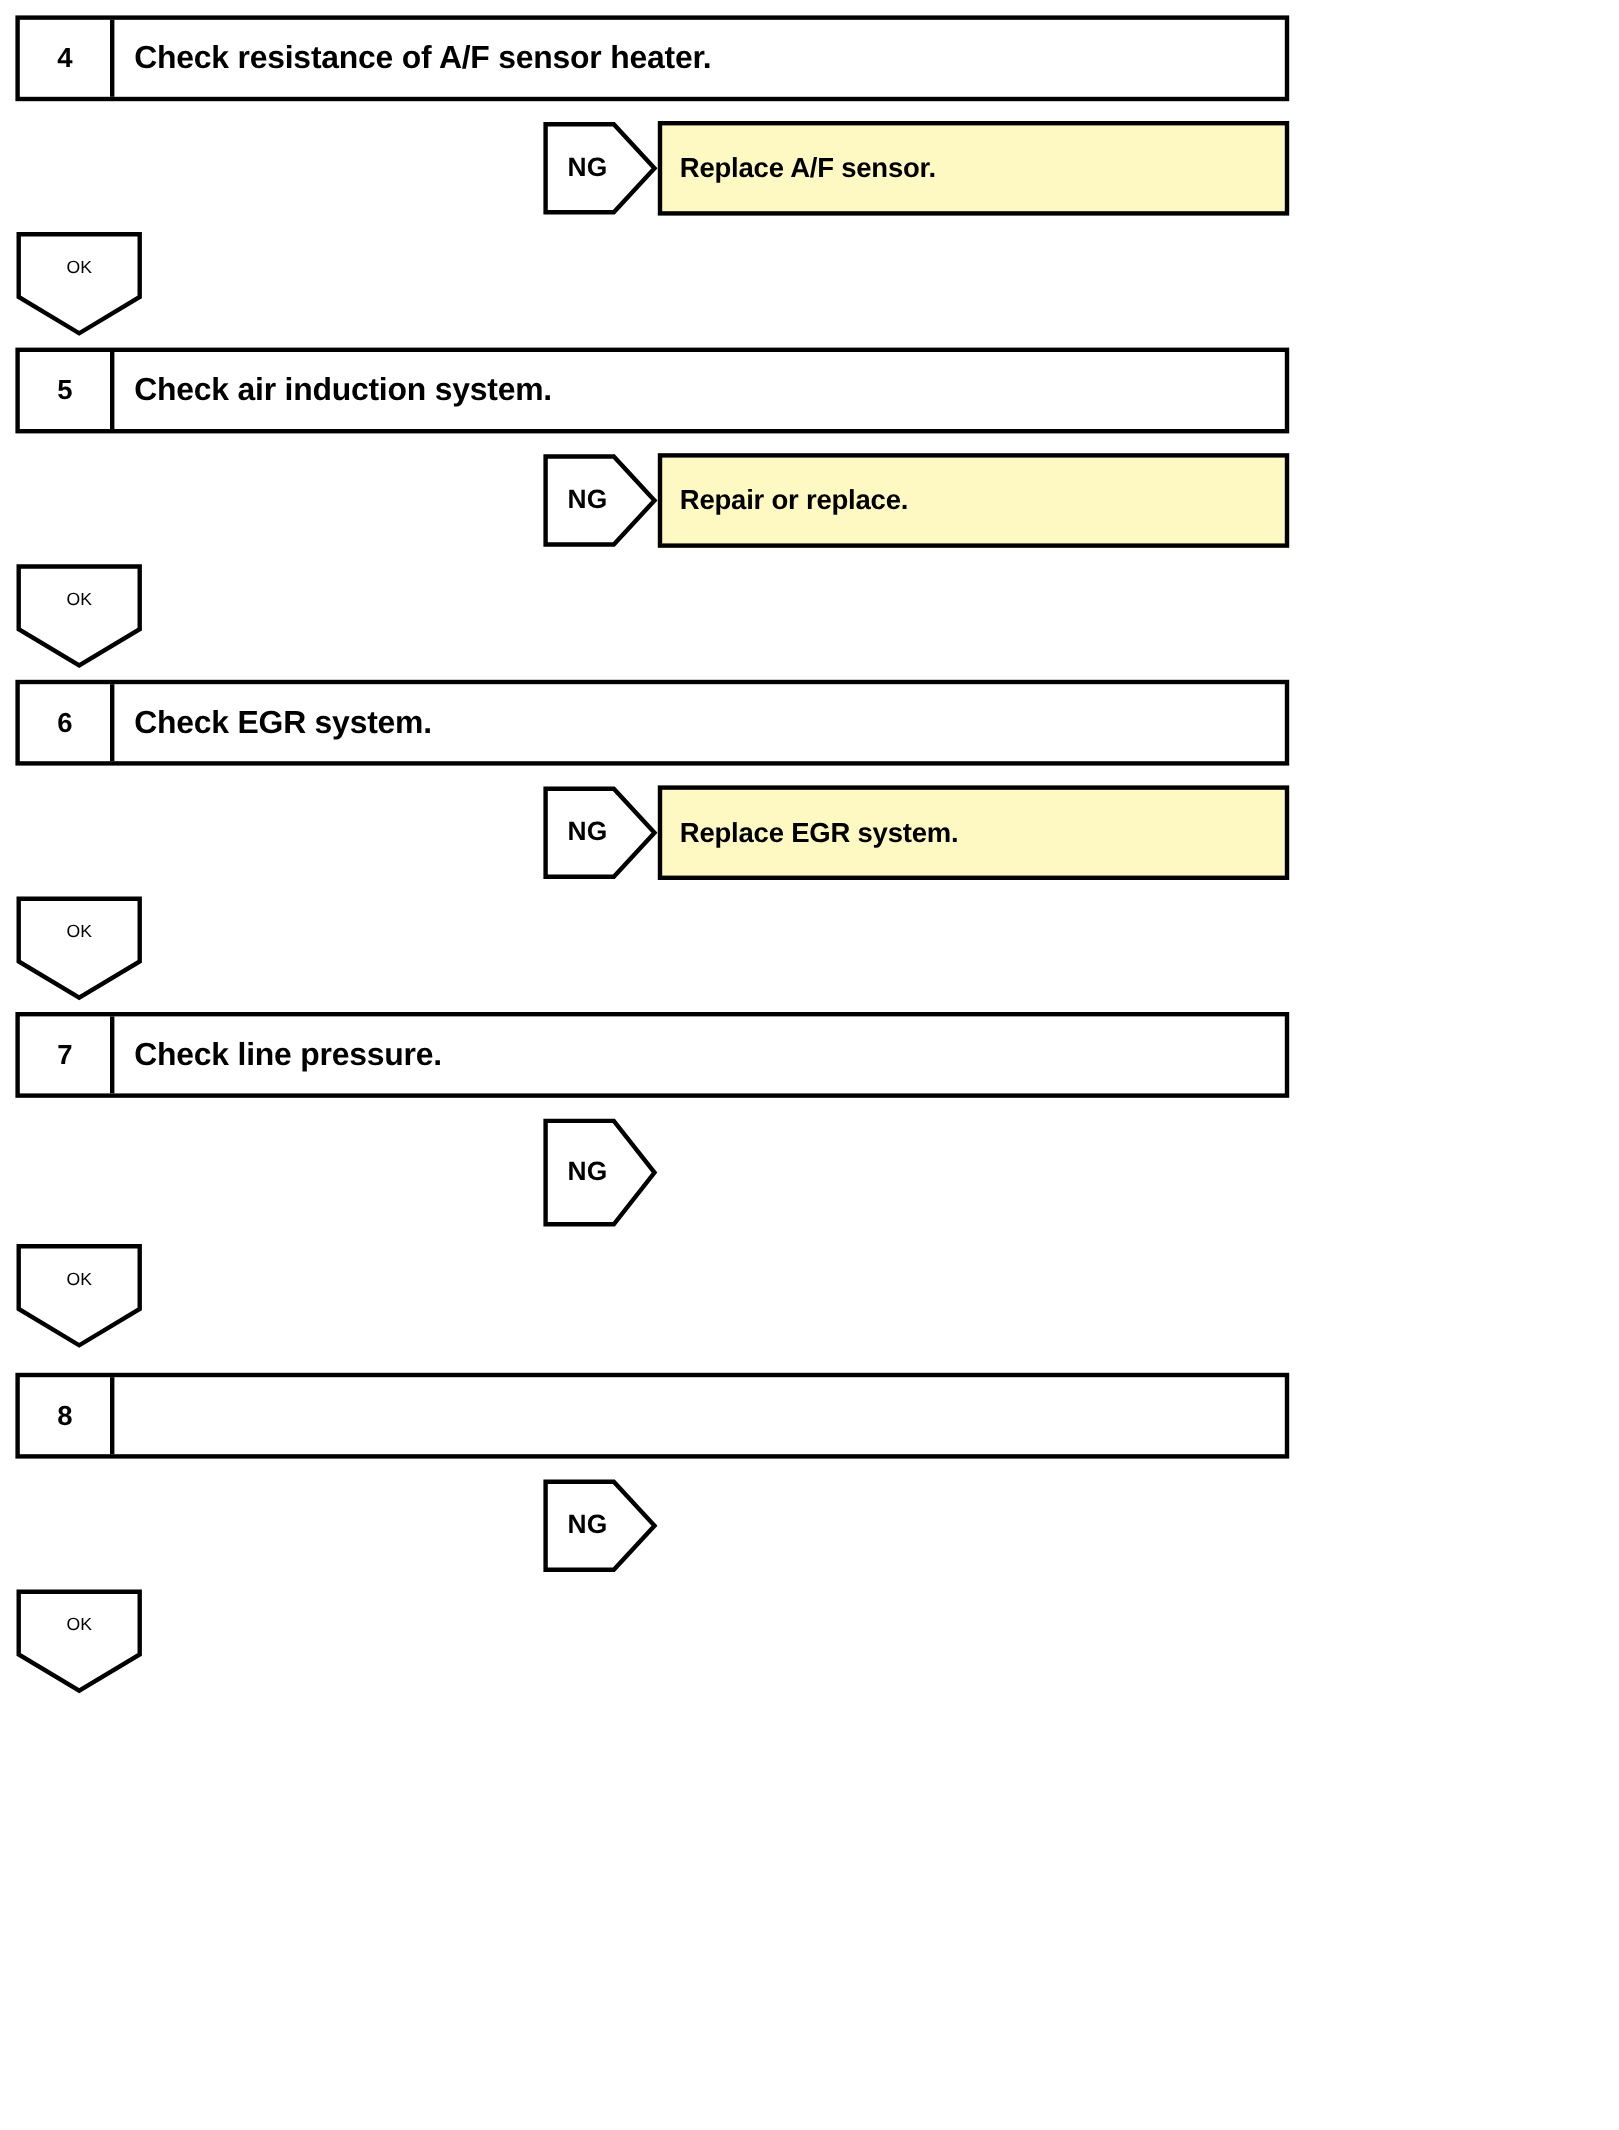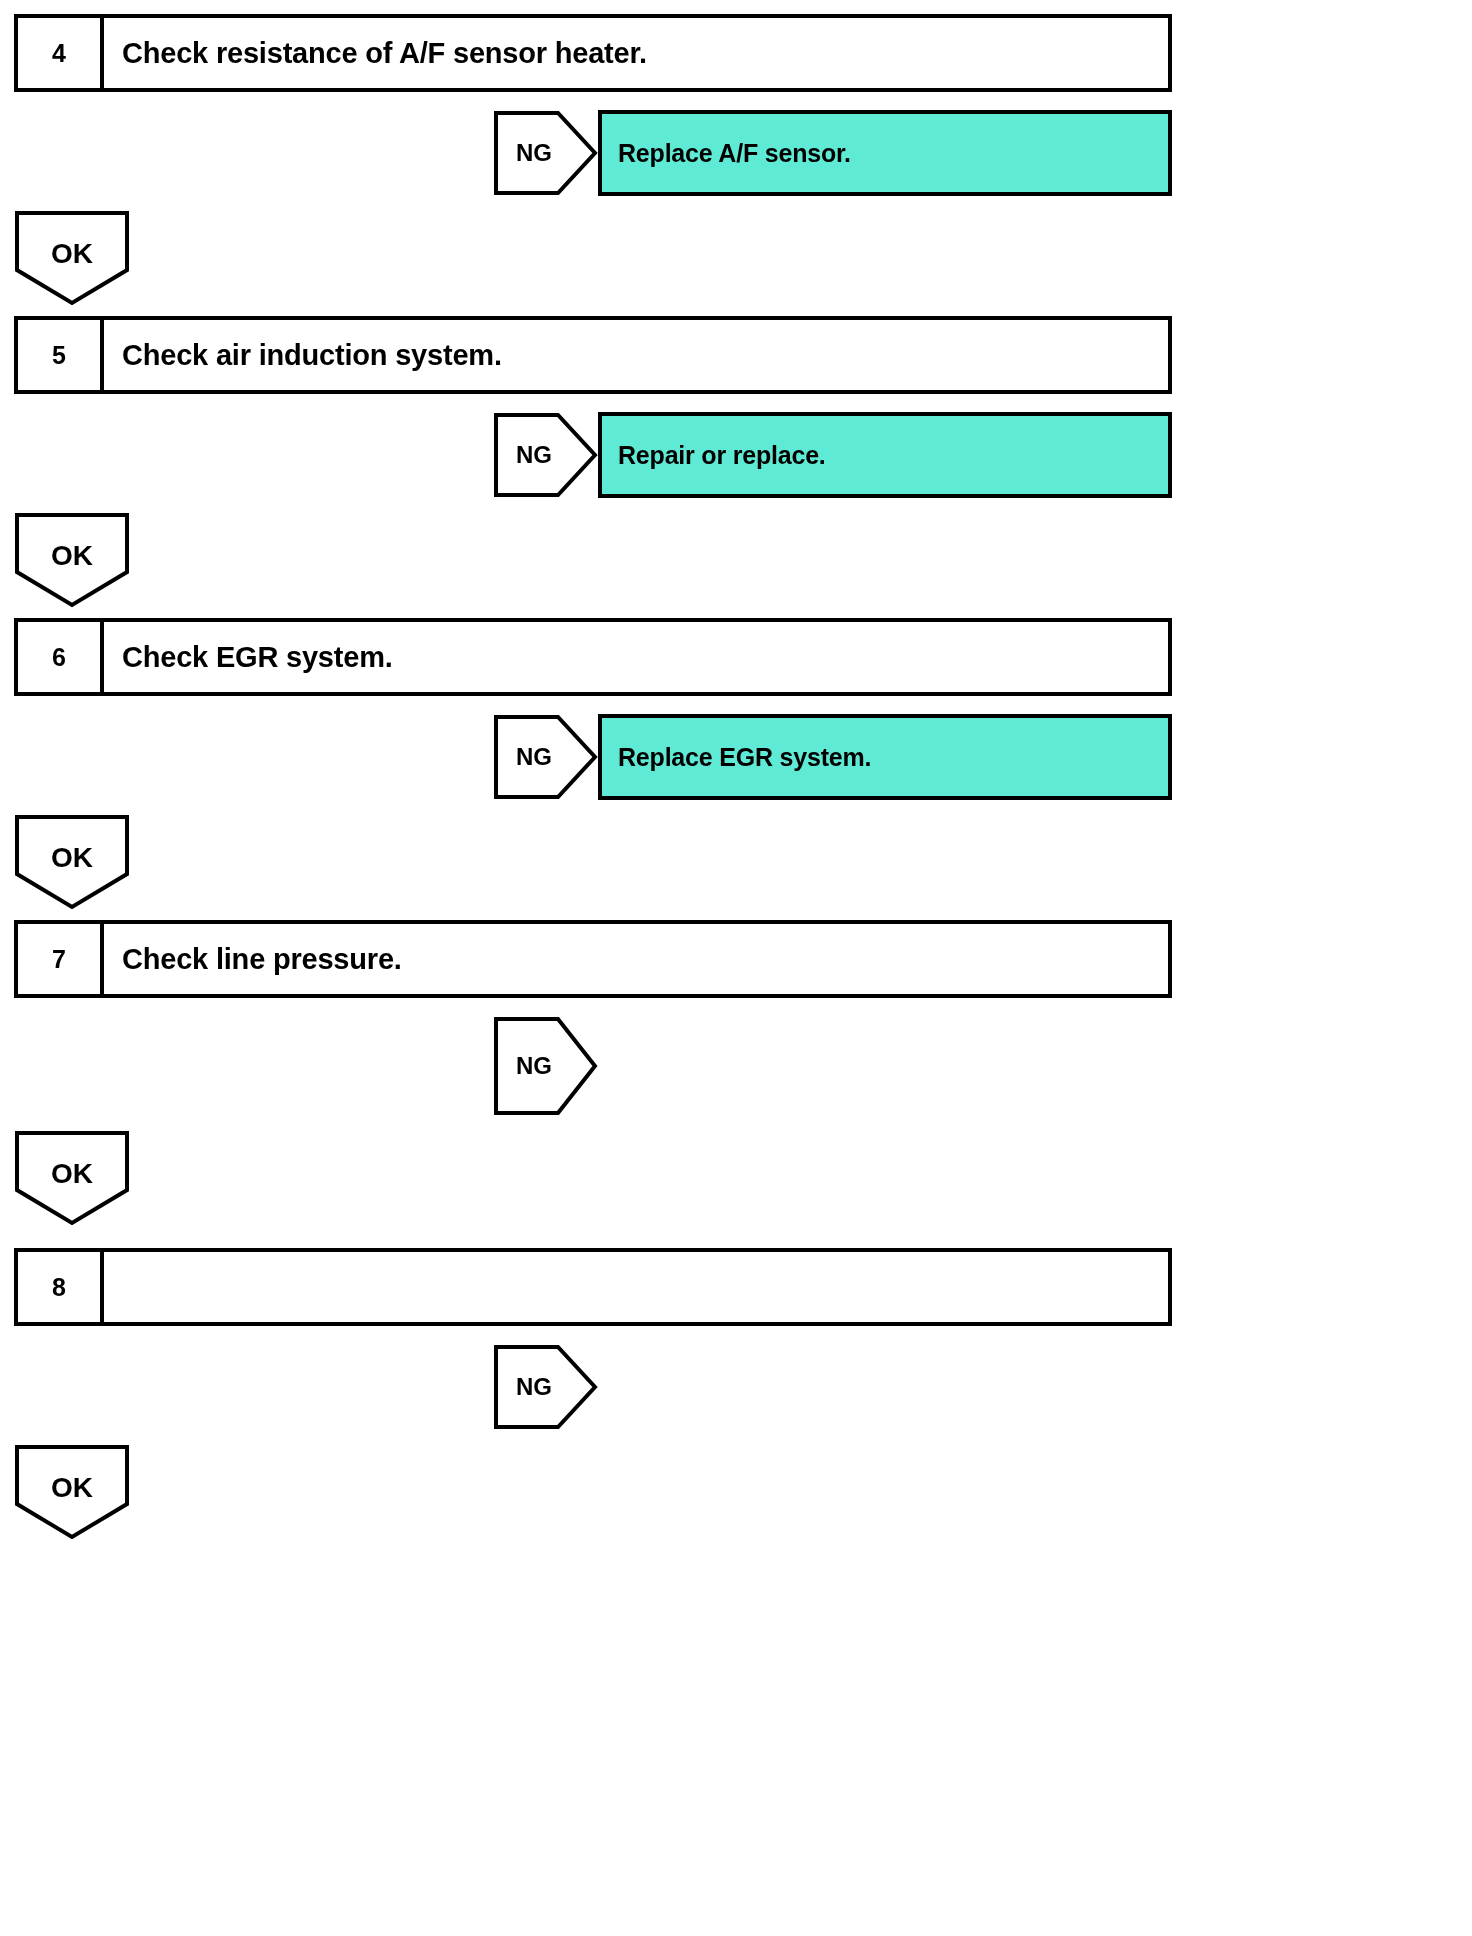--- a/index.html
+++ b/index.html
@@ -89,21 +89,21 @@
     display: flex;
     align-items: center;
     justify-content: center;
     font-size: 24px;
     font-weight: bold;
   }
   .ng-result-box {
     flex: 1 1 auto;
     border: 4px solid #000000;
     box-sizing: border-box;
-    background: #5eead4;
+    background: #fef9c3;
     display: flex;
     align-items: center;
     padding-left: 16px;
     padding-right: 10px;
     text-align: right;
   }
   .ng-result-text {
     font-size: 25px;
     font-weight: bold;
     line-height: 1.22;
@@ -119,28 +119,28 @@
   }
   .ok-shape svg {
     position: absolute;
     top: 0;
     left: 0;
     display: block;
   }
   .ok-label {
     position: absolute;
     left: 0;
-    top: 16px;
+    top: 6px;
     width: 116px;
     height: 56px;
     display: flex;
     align-items: center;
     justify-content: center;
-    font-size: 28px;
-    font-weight: bold;
+    font-size: 16px;
+    font-weight: normal;
   }
 </style>
 </head>
 <body>
 
 <div id="flow">
     <div class="step-box" style="top: 14px;">
       <div class="step-number-cell">
         <span class="step-number">4</span>
       </div>

